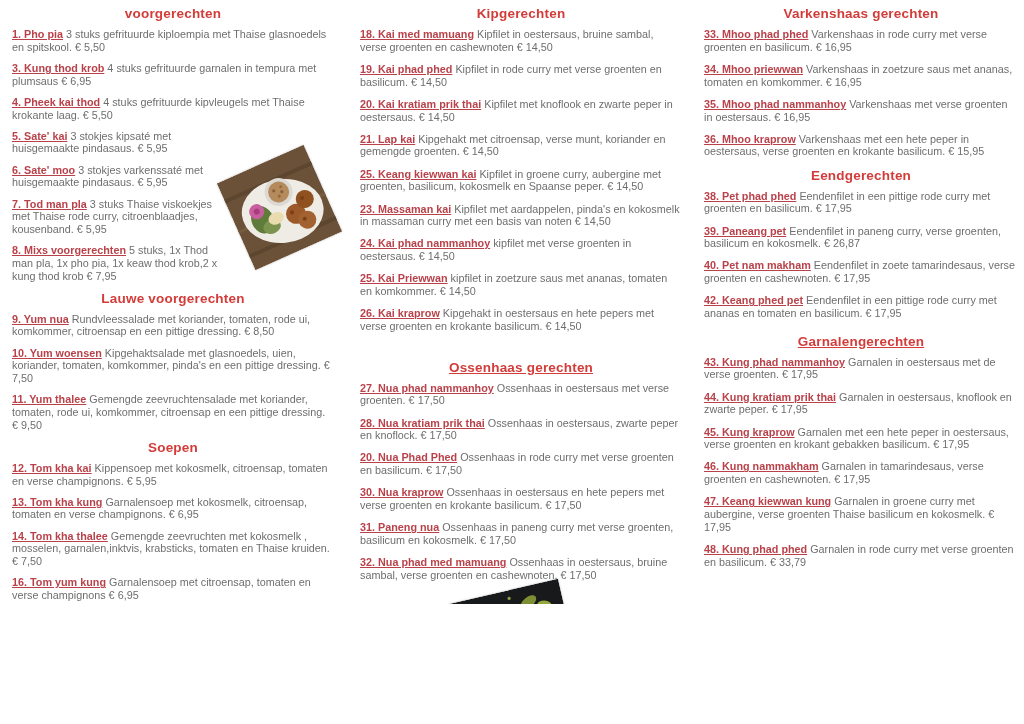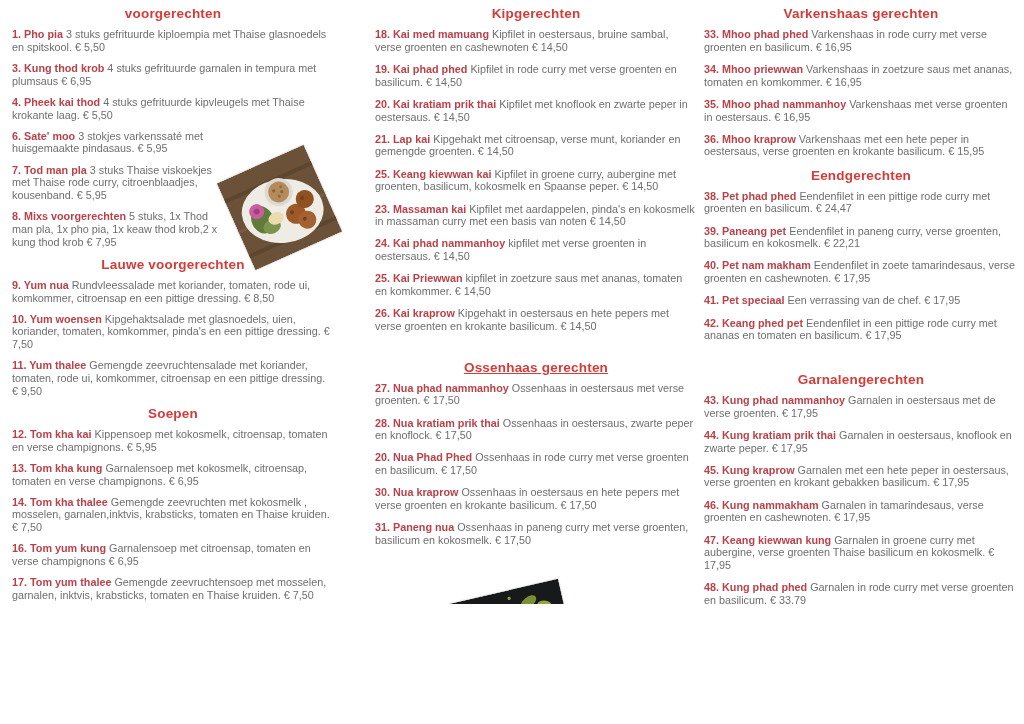--- a/index.html
+++ b/index.html
@@ -1,45 +1,46 @@
 <!DOCTYPE html>
 <html><head>
 <meta charset="utf-8">
 <style>
   html,body{margin:0;padding:0;background:#fff;}
   .page{position:relative;width:1024px;height:604px;background:#ffffff;overflow:hidden;
         font-family:"Liberation Sans",sans-serif;}
   .col{position:absolute;top:6px;}
   .col1{left:12px;width:322px;}
-  .col2{left:360px;width:322px;margin-left:15px;}
+  .col2{left:360px;width:322px;}
   .col3{left:704px;width:314px;}
   h2.sec{font-size:13.5px;font-weight:700;color:#d23c39;text-align:center;
          margin:0 0 7px 0;letter-spacing:.2px;}
   .sec.g-sm{margin-top:2px;}
-  .sec.g-md{margin-top:30px;}
+  .sec.g-md{margin-top:14px;text-decoration:underline;}
   .sec.g-lg{margin-top:27px;text-decoration:underline;}
   .item{font-size:10.8px;line-height:12.7px;color:#6e6e6e;margin:0 0 8.5px 0;}
   .col2 .item,.col3 .item{margin-bottom:9.5px;}
-  .item .nm{color:#b9424a;font-weight:700;}
+  .item .nm{color:#b9424a;font-weight:700;text-decoration:underline;}
   .item.narrow{width:216px;}
   .photo{position:absolute;overflow:hidden;box-shadow:0 0 2px rgba(0,0,0,.25);}
   .photo1{left:232px;top:160px;width:95px;height:95px;transform:rotate(-24deg);}
   .photo2{left:460px;top:590px;width:112px;height:112px;transform:rotate(-13deg);}
 </style>
 </head>
 <body>
 
 <div class="page">
 
   <div class="col col1">
     <h2 class="sec">voorgerechten</h2>
     <div>
         <p class="item"><b class="nm">1. Pho pia</b><span class="ds"> 3 stuks gefrituurde kiploempia met Thaise glasnoedels en spitskool. € 5,50</span></p>
         <p class="item"><b class="nm">3. Kung thod krob</b><span class="ds"> 4 stuks gefrituurde garnalen in tempura met plumsaus € 6,95</span></p>
         <p class="item"><b class="nm">4. Pheek kai thod</b><span class="ds"> 4 stuks gefrituurde kipvleugels met Thaise krokante laag. € 5,50</span></p>
+        <p class="item narrow"><b class="nm">5. Sate' kai</b><span class="ds"> 3 stokjes kipsaté met huisgemaakte pindasaus. € 5,95</span></p>
         <p class="item narrow"><b class="nm">6. Sate' moo</b><span class="ds"> 3 stokjes varkenssaté met huisgemaakte pindasaus. € 5,95</span></p>
         <p class="item narrow"><b class="nm">7. Tod man pla</b><span class="ds"> 3 stuks Thaise viskoekjes met Thaise rode curry, citroenblaadjes, kousenband. € 5,95</span></p>
         <p class="item narrow"><b class="nm">8. Mixs voorgerechten</b><span class="ds"> 5 stuks, 1x Thod man pla, 1x pho pia, 1x keaw thod krob,2 x kung thod krob € 7,95</span></p>
       </div>
 
     <h2 class="sec g-sm">Lauwe voorgerechten</h2>
     <div>
         <p class="item"><b class="nm">9. Yum nua</b><span class="ds"> Rundvleessalade met koriander, tomaten, rode ui, komkommer, citroensap en een pittige dressing. € 8,50</span></p>
         <p class="item"><b class="nm">10. Yum woensen</b><span class="ds"> Kipgehaktsalade met glasnoedels, uien, koriander, tomaten, komkommer, pinda's en een pittige dressing. € 7,50</span></p>
         <p class="item"><b class="nm">11. Yum thalee</b><span class="ds"> Gemengde zeevruchtensalade met koriander, tomaten, rode ui, komkommer, citroensap en een pittige dressing. € 9,50</span></p>
@@ -69,38 +70,38 @@
         <p class="item"><b class="nm">26. Kai kraprow</b><span class="ds"> Kipgehakt in oestersaus en hete pepers met verse groenten en krokante basilicum. € 14,50</span></p>
       </div>
 
     <h2 class="sec g-lg">Ossenhaas gerechten</h2>
     <div>
         <p class="item"><b class="nm">27. Nua phad nammanhoy</b><span class="ds"> Ossenhaas in oestersaus met verse groenten. € 17,50</span></p>
         <p class="item"><b class="nm">28. Nua kratiam prik thai</b><span class="ds"> Ossenhaas in oestersaus, zwarte peper en knoflock. € 17,50</span></p>
         <p class="item"><b class="nm">20. Nua Phad Phed</b><span class="ds"> Ossenhaas in rode curry met verse groenten en basilicum. € 17,50</span></p>
         <p class="item"><b class="nm">30. Nua kraprow</b><span class="ds"> Ossenhaas in oestersaus en hete pepers met verse groenten en krokante basilicum. € 17,50</span></p>
         <p class="item"><b class="nm">31. Paneng nua</b><span class="ds"> Ossenhaas in paneng curry met verse groenten, basilicum en kokosmelk. € 17,50</span></p>
+        <p class="item"><b class="nm">32. Nua phad med mamuang</b><span class="ds"> Ossenhaas in oestersaus, bruine sambal, verse groenten en cashewnoten. € 17,50</span></p>
       </div>
   </div>
 
   <div class="col col3">
     <h2 class="sec">Varkenshaas gerechten</h2>
     <div>
         <p class="item"><b class="nm">33. Mhoo phad phed</b><span class="ds"> Varkenshaas in rode curry met verse groenten en basilicum. € 16,95</span></p>
         <p class="item"><b class="nm">34. Mhoo priewwan</b><span class="ds"> Varkenshaas in zoetzure saus met ananas, tomaten en komkommer. € 16,95</span></p>
         <p class="item"><b class="nm">35. Mhoo phad nammanhoy</b><span class="ds"> Varkenshaas met verse groenten in oestersaus. € 16,95</span></p>
         <p class="item"><b class="nm">36. Mhoo kraprow</b><span class="ds"> Varkenshaas met een hete peper in oestersaus, verse groenten en krokante basilicum. € 15,95</span></p>
       </div>
 
     <h2 class="sec g-sm">Eendgerechten</h2>
     <div>
-        <p class="item"><b class="nm">38. Pet phad phed</b><span class="ds"> Eendenfilet in een pittige rode curry met groenten en basilicum. € 24,47</span></p>
-        <p class="item"><b class="nm">39. Paneang pet</b><span class="ds"> Eendenfilet in paneng curry, verse groenten, basilicum en kokosmelk. € 22,21</span></p>
+        <p class="item"><b class="nm">38. Pet phad phed</b><span class="ds"> Eendenfilet in een pittige rode curry met groenten en basilicum. € 17,95</span></p>
+        <p class="item"><b class="nm">39. Paneang pet</b><span class="ds"> Eendenfilet in paneng curry, verse groenten, basilicum en kokosmelk. € 26,87</span></p>
         <p class="item"><b class="nm">40. Pet nam makham</b><span class="ds"> Eendenfilet in zoete tamarindesaus, verse groenten en cashewnoten. € 17,95</span></p>
-        <p class="item"><b class="nm">41. Pet speciaal</b><span class="ds"> Een verrassing van de chef. € 17,95</span></p>
         <p class="item"><b class="nm">42. Keang phed pet</b><span class="ds"> Eendenfilet in een pittige rode curry met ananas en tomaten en basilicum. € 17,95</span></p>
       </div>
 
     <h2 class="sec g-md">Garnalengerechten</h2>
     <div>
         <p class="item"><b class="nm">43. Kung phad nammanhoy</b><span class="ds"> Garnalen in oestersaus met de verse groenten. € 17,95</span></p>
         <p class="item"><b class="nm">44. Kung kratiam prik thai</b><span class="ds"> Garnalen in oestersaus, knoflook en zwarte peper. € 17,95</span></p>
         <p class="item"><b class="nm">45. Kung kraprow</b><span class="ds"> Garnalen met een hete peper in oestersaus, verse groenten en krokant gebakken basilicum. € 17,95</span></p>
         <p class="item"><b class="nm">46. Kung nammakham</b><span class="ds"> Garnalen in tamarindesaus, verse groenten en cashewnoten. € 17,95</span></p>
         <p class="item"><b class="nm">47. Keang kiewwan kung</b><span class="ds"> Garnalen in groene curry met aubergine, verse groenten Thaise basilicum en kokosmelk. € 17,95</span></p>

